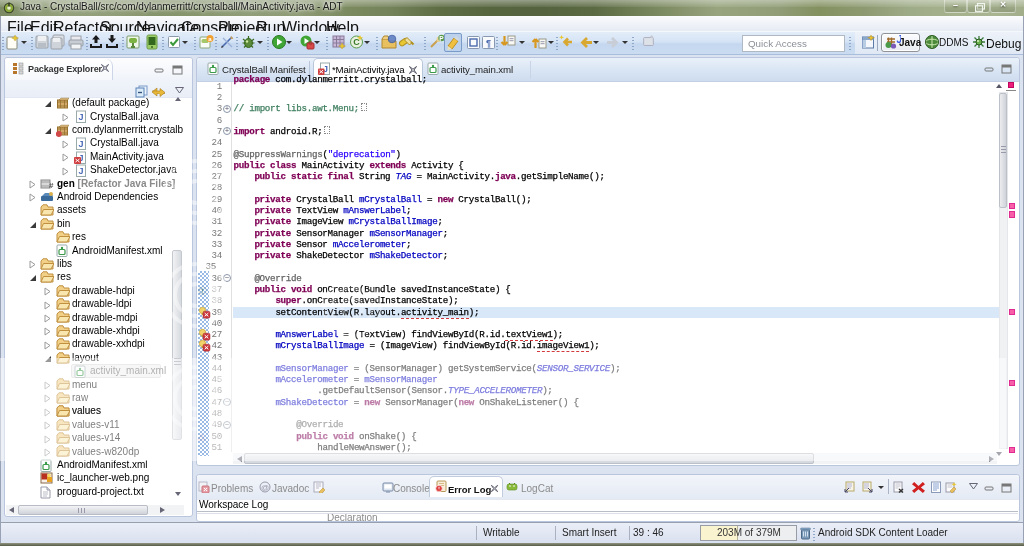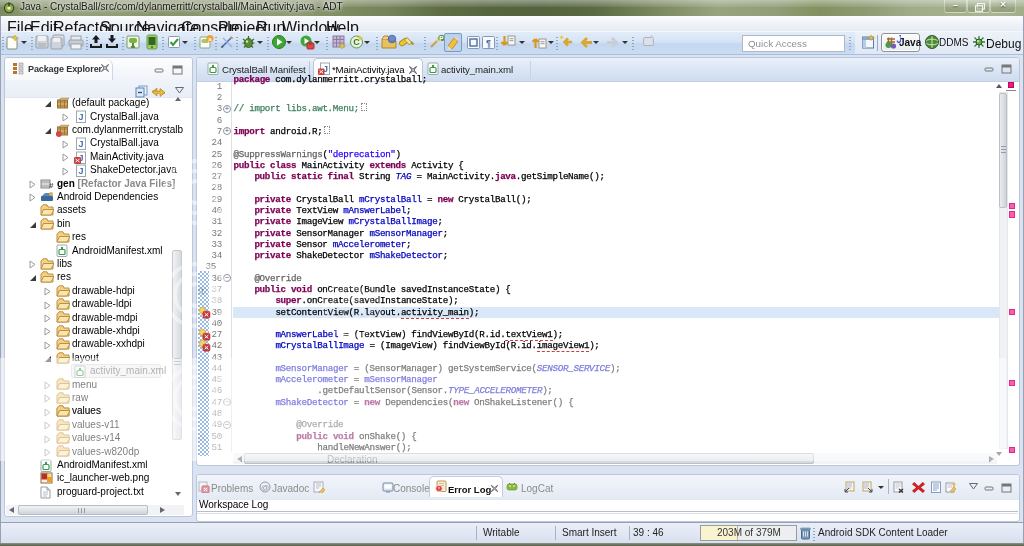--- a/index.html
+++ b/index.html
@@ -639,21 +639,21 @@
 <div class="cl" style="left:275.4px;top:340.34px"><span class="fld">mCrystalBallImage</span><span> = (ImageView) findViewById(R.id.</span><span class="rsq">imageView1</span><span>);</span></div>
 <div class="ln" style="left:202px;top:351.62px">43</div>
 <div class="ln" style="left:202px;top:362.90px">44</div>
 <div class="cl" style="left:275.4px;top:362.90px"><span class="fld">mSensorManager</span><span> = (SensorManager) getSystemService(</span><span class="sfld">SENSOR_SERVICE</span><span>);</span></div>
 <div class="ln" style="left:202px;top:374.18px">45</div>
 <div class="cl" style="left:275.4px;top:374.18px"><span class="fld">mAccelerometer</span><span> = </span><span class="fld">mSensorManager</span></div>
 <div class="ln" style="left:202px;top:385.46px">46</div>
 <div class="cl" style="left:317.3px;top:385.46px"><span>.getDefaultSensor(Sensor.</span><span class="sfld">TYPE_ACCELEROMETER</span><span>);</span></div>
 <div class="ln" style="left:202px;top:396.74px">47</div>
 <div class="abs" style="left:223px;top:398.1px;width:8px;height:8px;border:1px solid #8a96a8;border-radius:50%;background:#fff;font-size:7.5px;line-height:6px;text-align:center;color:#556;font-family:&quot;Liberation Mono&quot;,monospace">−</div>
-<div class="cl" style="left:275.4px;top:396.74px"><span class="fld">mShakeDetector</span><span> = </span><span class="kw">new</span><span> Dependencies(</span><span class="kw">new</span><span> OnShakeListener() {</span></div>
+<div class="cl" style="left:275.4px;top:396.74px"><span class="fld">mShakeDetector</span><span> = </span><span class="kw">new</span><span> SensorManager(</span><span class="kw">new</span><span> OnShakeListener() {</span></div>
 <div class="ln" style="left:202px;top:408.02px">48</div>
 <div class="ln" style="left:202px;top:419.30px">49</div>
 <div class="abs" style="left:223px;top:420.7px;width:8px;height:8px;border:1px solid #8a96a8;border-radius:50%;background:#fff;font-size:7.5px;line-height:6px;text-align:center;color:#556;font-family:&quot;Liberation Mono&quot;,monospace">−</div>
 <div class="cl" style="left:296.3px;top:419.30px"><span class="an">@Override</span></div>
 <div class="ln" style="left:202px;top:430.58px">50</div>
 <div class="cl" style="left:296.3px;top:430.58px"><span class="kw">public void</span><span> onShake() {</span></div>
 <div class="ln" style="left:202px;top:441.86px">51</div>
 <div class="cl" style="left:317.3px;top:441.86px"><span>handleNewAnswer();</span></div>
 <svg class="abs" style="z-index:6;left:198px;top:305.5px" width="13" height="13" viewBox="0 0 13 13">
     <circle cx="4.5" cy="4.5" r="3.2" fill="#f2d26a" stroke="#c8a030" stroke-width=".6"></circle>
@@ -718,21 +718,21 @@
 <svg class="abs" style="left:259px;top:481px" width="12" height="12" viewBox="0 0 12 12">
     <circle cx="6" cy="6" r="5" fill="none" stroke="#99a"></circle>
     <text x="6" y="9" font-size="8" fill="#99a" text-anchor="middle">@</text>
   </svg>
 <div class="btab" style="left:272px;top:483px">Javadoc</div>
 <svg class="abs" style="left:313px;top:481px" width="12" height="12" viewBox="0 0 12 12">
     <rect x="1" y="1" width="9" height="10" fill="#f8f8fa" stroke="#aab"></rect>
     <path d="M3 3h5M3 5h5M3 7h3" stroke="#bbc"></path>
     <path d="M6 11l4-4 2 2-4 4z" fill="#e8c060" stroke="#b89030" stroke-width=".5"></path>
   </svg>
-<div class="btab" style="left:327px;top:454px">Declaration</div>
+<div class="btab" style="left:327px;top:512px">Declaration</div>
 <svg class="abs" style="left:382px;top:481px" width="12" height="12" viewBox="0 0 12 12">
     <rect x="1" y="2" width="10" height="8" rx="1" fill="#dde6f0" stroke="#7a8aa8"></rect>
     <rect x="2.5" y="3.5" width="7" height="4" fill="#fff"></rect>
     <path d="M4 11h4" stroke="#7a8aa8"></path>
   </svg>
 <div class="btab" style="left:393px;top:483px">Console</div>
 <div class="abs" style="left:429px;top:476px;width:74px;height:21px;background:#fff;border:1px solid #c2cce0;border-bottom:none;border-radius:5px 5px 0 0"></div>
 <svg class="abs" style="left:435px;top:480px" width="12" height="12" viewBox="0 0 12 12">
     <rect x="2" y="1" width="9" height="10.5" rx="1" fill="#f8edd8" stroke="#b89858"></rect>
     <path d="M4 3.5h5M4 5.5h5M4 7.5h3" stroke="#c8a868" stroke-width=".7"></path>

